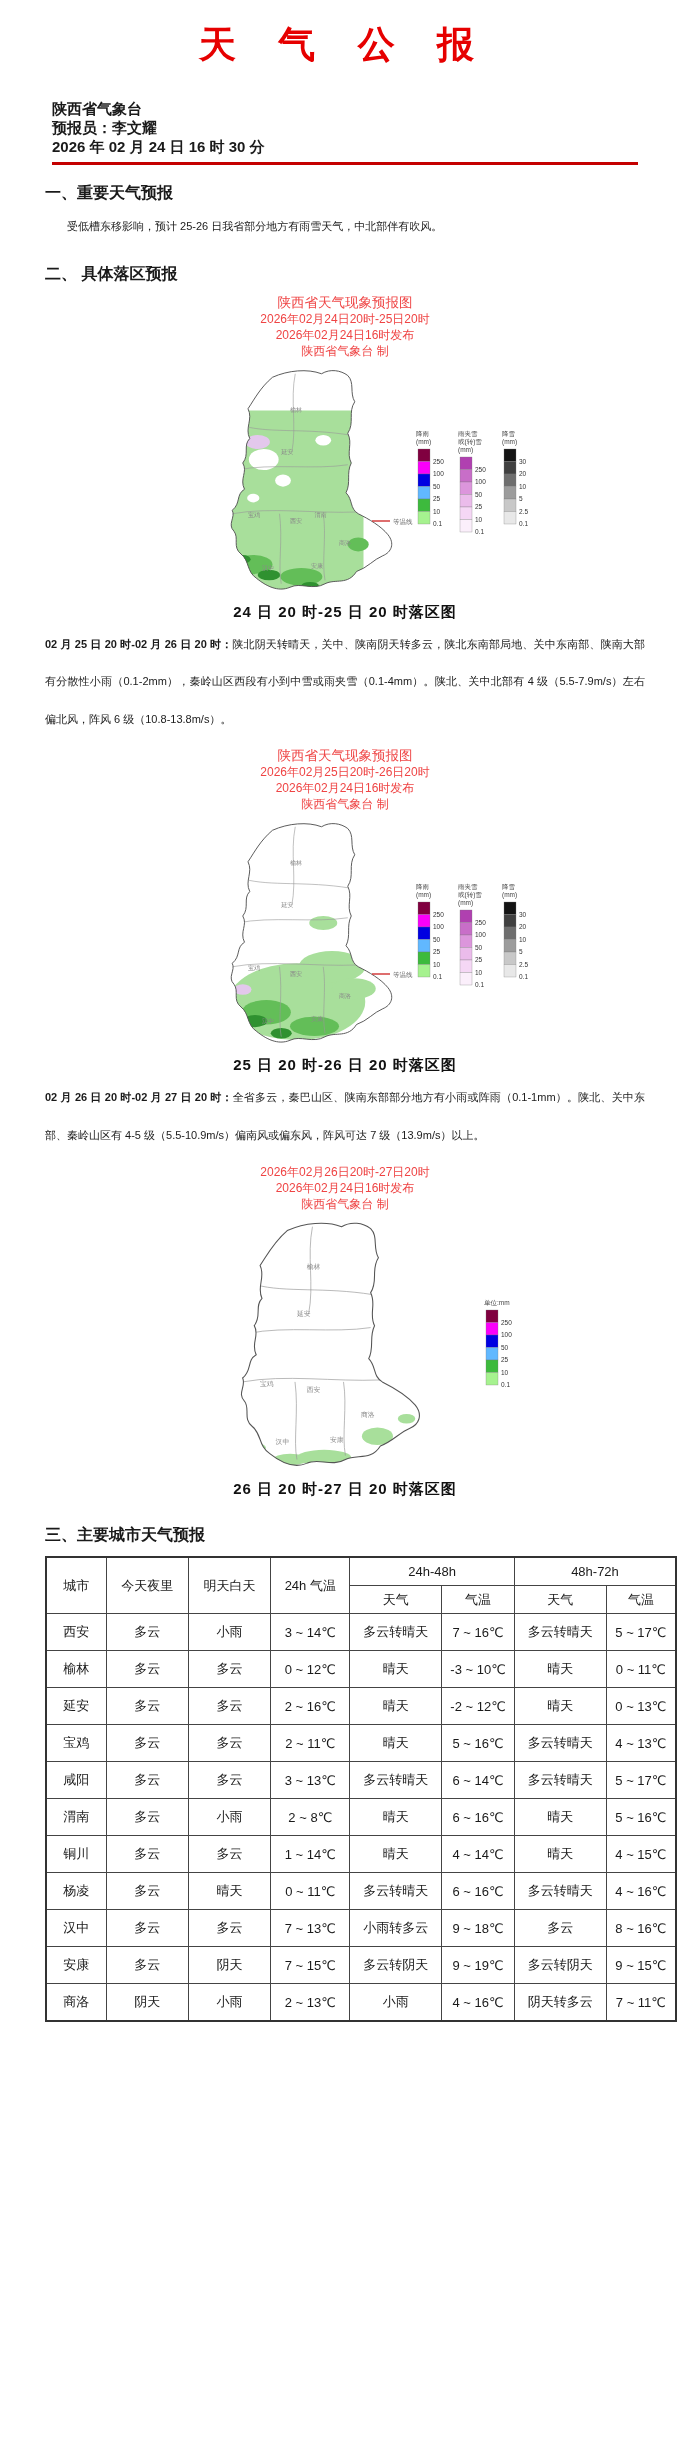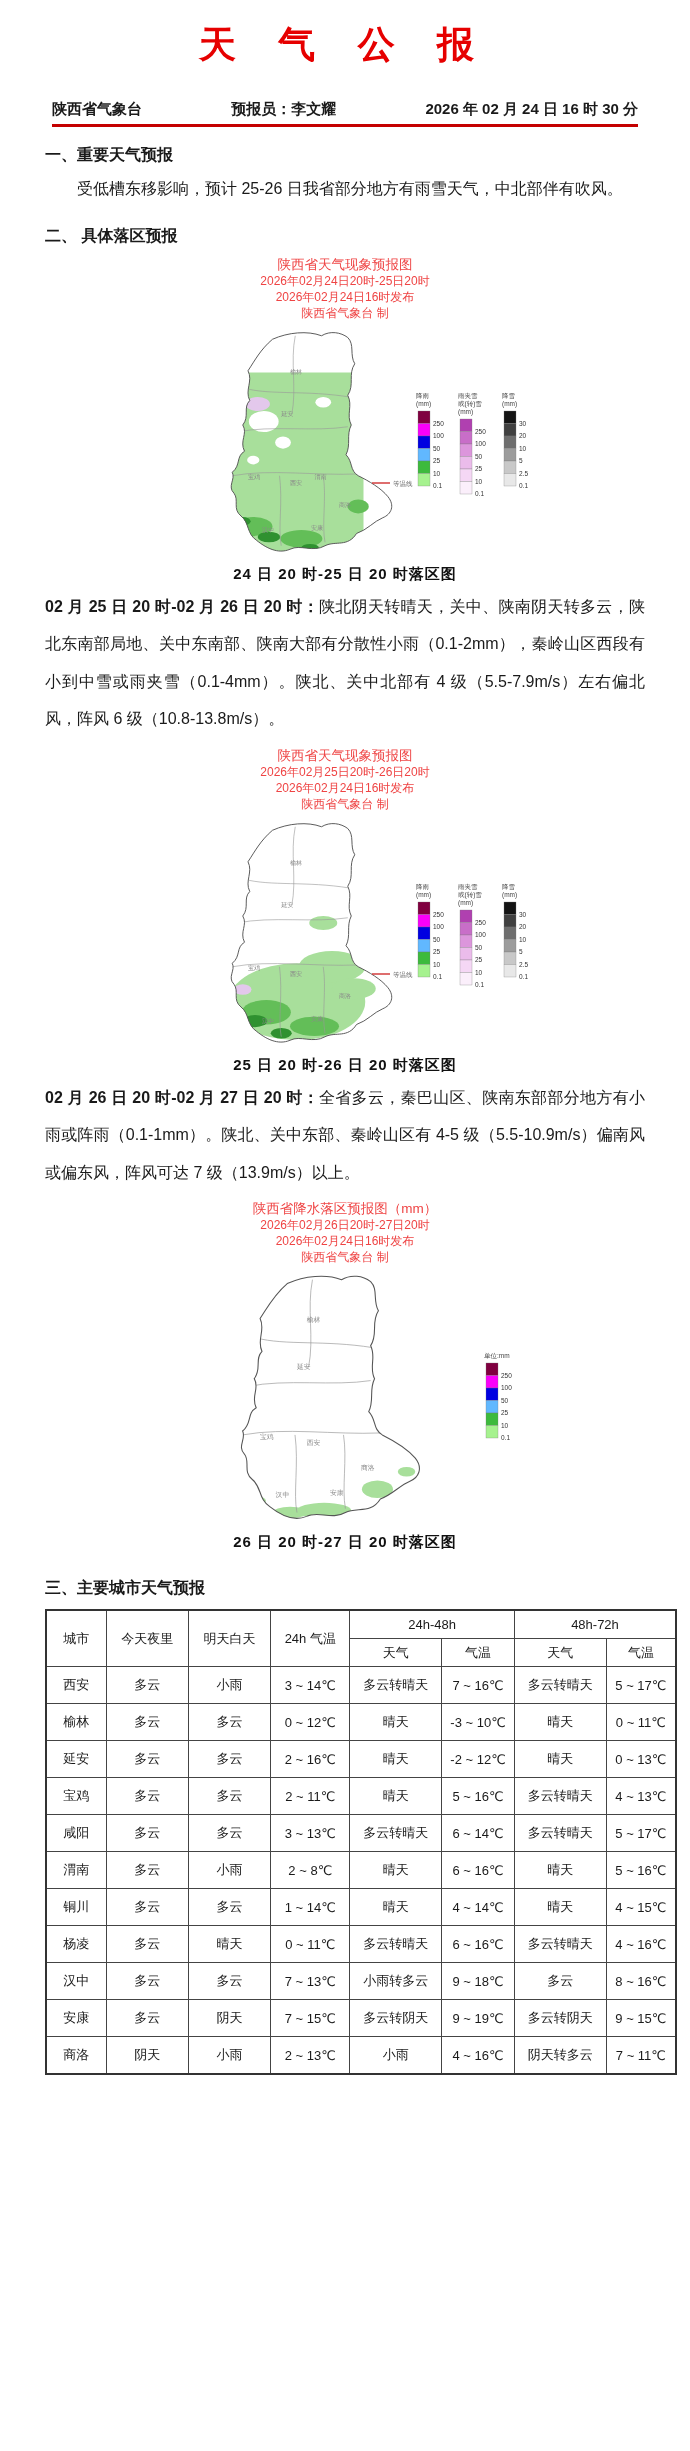--- a/index.html
+++ b/index.html
@@ -1,22 +1,22 @@
 <!DOCTYPE html>
 <html><head>
 <meta charset="utf-8">
 <style>
   html,body{margin:0;padding:0;background:#fff;}
   body{width:690px;font-family:"Liberation Sans","DejaVu Sans",sans-serif;color:#1a1a1a;}
   .page{padding:14px 0 0 0;}
   .doc-title{color:#e60000;font-size:37px;font-weight:700;text-align:center;letter-spacing:16px;margin:6px 17px 0 0;text-indent:16px;}
   .byline{margin:30px 52px 0 52px;display:flex;justify-content:space-between;align-items:baseline;
-          font-weight:700;font-size:15px;border-bottom:3px solid #c40000;padding-bottom:5px;}
+          font-weight:700;font-size:15px;border-bottom:3px solid #c40000;padding-bottom:5px;flex-direction:column;}
   .sec-heading{font-weight:700;font-size:16px;margin:18px 45px 0 45px;}
-  .para{font-size:16px;line-height:37.5px;margin:4px 45px 0 45px;text-align:justify;}
+  .para{font-size:11px;line-height:37.5px;margin:4px 45px 0 45px;text-align:justify;}
   .para .indent{display:inline-block;width:2em;}
   .lead{font-weight:700;}
   .map-block{margin-top:10px;text-align:center;}
   .map-header{font-size:12px;line-height:16px;color:#ef4444;}
   .map-header .mh-title{font-size:13.5px;}
   .map-svg{display:block;margin:2px auto 0 auto;}
   .map-caption{font-weight:700;font-size:15px;letter-spacing:1px;margin-top:4px;color:#111;}
   .city-table{border-collapse:collapse;width:632px;margin:10px 0 0 45px;font-size:13px;text-align:center;}
   .city-table th,.city-table td{border:1px solid #444;padding:0;}
   .city-table{border:2px solid #333;}
@@ -259,21 +259,20 @@
         <text x="263" y="162.5" font-size="6.5" fill="#666">等温线</text>
       </g>
     </svg>
     <div class="map-caption">25 日 20 时-26 日 20 时落区图</div>
   </div>
 
   <p class="para"><span class="lead">02 月 26 日 20 时-02 月 27 日 20 时：</span><span>全省多云，秦巴山区、陕南东部部分地方有小雨或阵雨（0.1-1mm）。陕北、关中东部、秦岭山区有 4-5 级（5.5-10.9m/s）偏南风或偏东风，阵风可达 7 级（13.9m/s）以上。</span></p>
 
   <div class="map-block">
     <div class="map-header">
-      <div class="mh-title">陕西省降水落区预报图（mm）</div>
       <div>2026年02月26日20时-27日20时</div>
       <div>2026年02月24日16时发布</div>
       <div>陕西省气象台 制</div>
     </div>
     <svg class="map-svg" width="430" height="262" viewBox="0 0 430 262">
       <defs>
           <clipPath id="clip3">
             <use href="#prov"></use>
           </clipPath>
         </defs>

